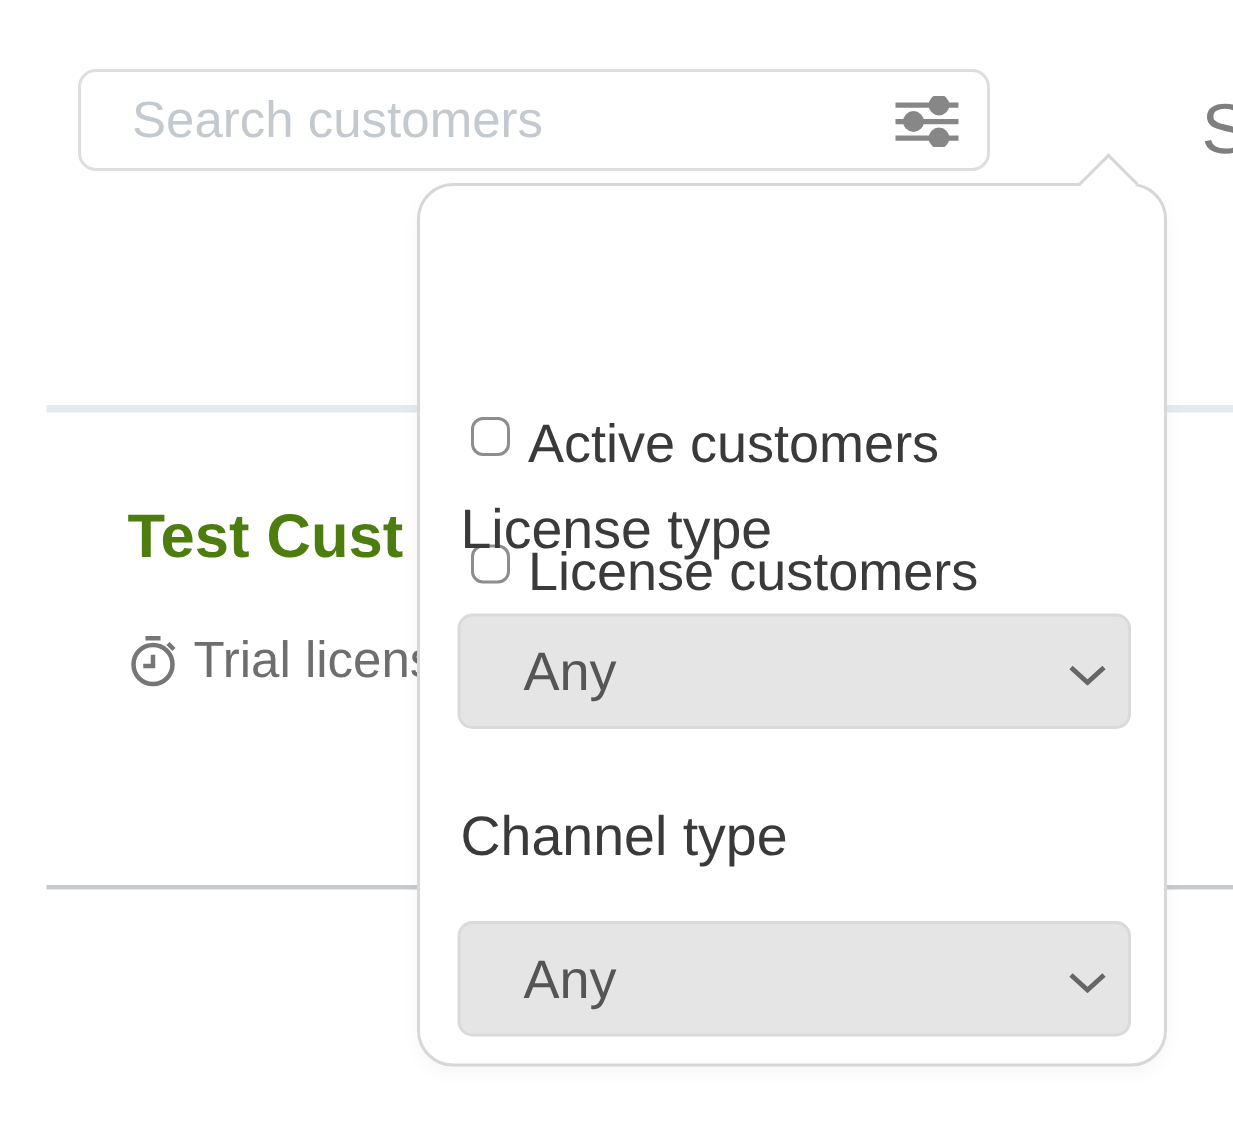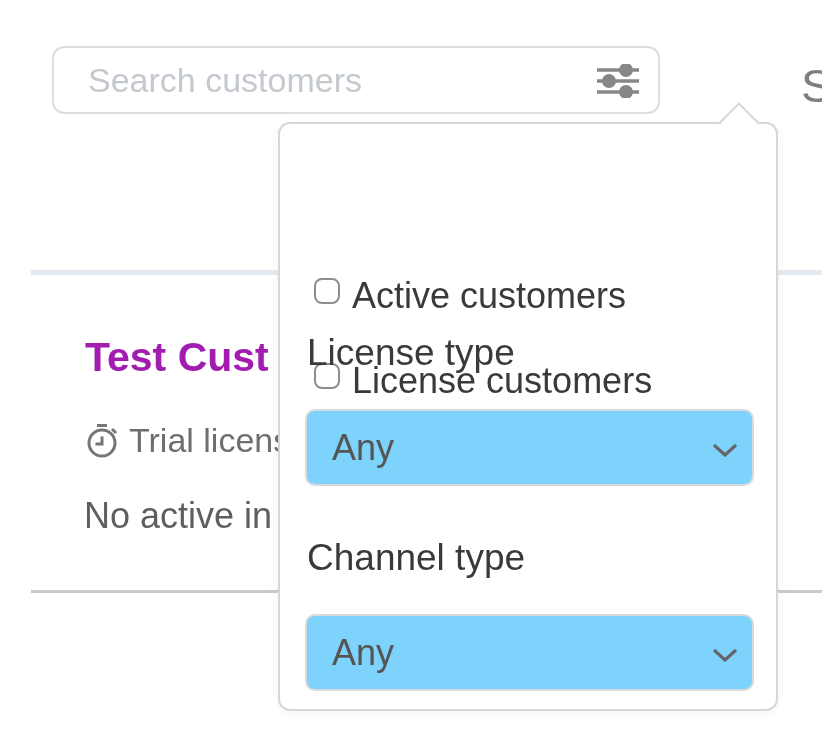--- a/index.html
+++ b/index.html
@@ -73,21 +73,21 @@
     width: 791px; height: 3px;
     background: #c8cbce;
   }
 
   
   .customer-name {
     position: absolute;
     left: 85px; top: 333px;
     font-size: 41px;
     font-weight: 700;
-    color: #a21caf;
+    color: #4d7c0f;
     line-height: 48px;
     white-space: nowrap;
   }
   .license-row {
     position: absolute;
     left: 84px; top: 421px;
     display: flex;
     align-items: center;
     white-space: nowrap;
   }
@@ -104,21 +104,21 @@
     white-space: nowrap;
   }
 
   
   .popover {
     position: absolute;
     left: 278px; top: 122px;
     width: 500px; height: 589px;
     background: #ffffff;
     border: 2px solid #d5d7d9;
-    border-radius: 12px;
+    border-radius: 24px;
     box-shadow: 0 4px 12px rgba(0,0,0,0.04);
     z-index: 10;
   }
   .popover-arrow {
     position: absolute;
     left: 445px; top: -16px;
     width: 28px; height: 28px;
     background: #ffffff;
     border-top: 2px solid #d5d7d9;
     border-left: 2px solid #d5d7d9;
@@ -157,24 +157,25 @@
     white-space: nowrap;
   }
   .field-label-1 { top: 210px; }
   .field-label-2 { top: 415px; }
   .select {
     position: absolute;
     left: 25px;
     width: 449px; height: 77px;
     border: 2px solid #d9dadb;
     border-radius: 10px;
-    background: #7dd3fc;
+    background: #e5e5e5;
     display: flex;
     align-items: center;
     cursor: pointer;
+    padding-left: 17px;
   }
   .select-1 { top: 285px; }
   .select-2 { top: 490px; }
   .select-value {
     padding-left: 25px;
     font-size: 36px;
     color: #555555;
     white-space: nowrap;
   }
   .select .chevron {
@@ -217,21 +218,20 @@
   <div class="license-row">
     <svg width="36" height="36" viewBox="0 0 36 36" fill="none" stroke="#767676" stroke-width="3">
       <circle cx="18" cy="20" r="13"></circle>
       <line x1="13" y1="2.5" x2="23" y2="2.5"></line>
       <line x1="28" y1="6" x2="32" y2="10"></line>
       <path d="M18 13.5 V21 H11.5"></path>
     </svg>
     <span class="license-text">Trial licens</span>
   </div>
 
-  <div class="status-text">No active in</div>
 
   <div class="popover">
     <div class="popover-arrow"></div>
 
     <label class="cb-row cb-row-1">
       <span class="checkbox"></span>
       <span class="cb-label">Active customers</span>
     </label>
 
     <label class="cb-row cb-row-2">

